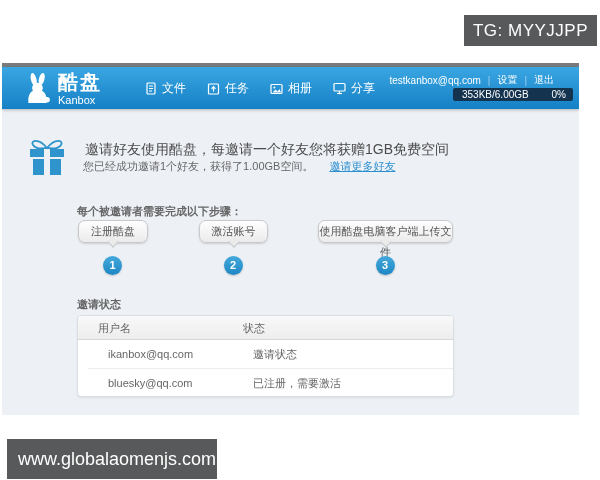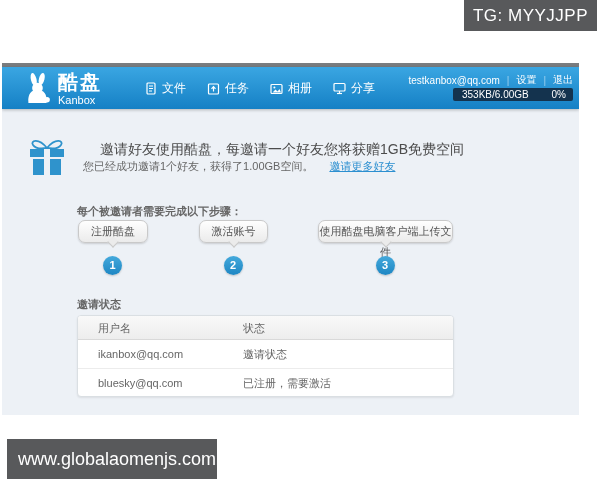--- a/index.html
+++ b/index.html
@@ -1,20 +1,20 @@
 <!DOCTYPE html>
 <html><head>
 <meta charset="utf-8">
 <style>
   * { margin:0; padding:0; box-sizing:border-box; }
   html,body { width:600px; height:480px; background:#fff; overflow:hidden;
     font-family:"Liberation Sans","DejaVu Sans",sans-serif; }
 
   
-  .tg-badge { position:absolute; left:464px; top:0; width:133px; height:31px;
+  .tg-badge { position:absolute; left:464px; top:15px; width:133px; height:31px;
     background:#58595b; color:#fff; font-size:17px; display:flex; align-items:center;
     justify-content:center; letter-spacing:0.5px; }
   .watermark { position:absolute; left:7px; top:439px; width:210px; height:40px;
     background:#58595b; color:#fff; font-size:18px; display:flex; align-items:center;
     padding-left:11px; }
 
   
   .site { position:absolute; left:2px; top:63px; width:577px; height:352px;
     background:#edf1f6; overflow:hidden; }
   .top-strip { position:absolute; left:0; top:0; width:100%; height:4px; background:#797c7f; }
@@ -24,33 +24,33 @@
   .logo { position:absolute; left:22px; top:5px; display:flex; color:#fff; }
   .logo svg { display:block; }
   .logo-text { margin-left:6px; line-height:1; }
   .logo-cn { font-size:20px; font-weight:bold; letter-spacing:2px; }
   .logo-en { font-size:11px; margin-top:3px; }
 
   .nav { position:absolute; left:143px; top:13px; display:flex; gap:21px; }
   .nav-item { display:flex; align-items:center; gap:5px; color:#fff; font-size:12px; cursor:pointer; }
   .nav-item svg { display:block; }
 
-  .account { position:absolute; right:6px; top:6px; display:flex; align-items:center;
+  .account { position:absolute; right:25px; top:6px; display:flex; align-items:center;
     gap:7px; color:#fff; font-size:10px;text-align:right; }
   .account .sep { opacity:.5; }
   .account a { color:#fff; text-decoration:none; cursor:pointer; }
   .storage { position:absolute; right:6px; top:21px; width:120px; height:13px;
     background:#14334e; border-radius:2px; color:#fff; font-size:10px;
     display:flex; align-items:center; }
   .storage .usage { padding-left:9px; flex:1; }
   .storage .pct { padding-right:7px; }
 
   
   .gift { position:absolute; left:26px; top:72px; }
-  .title { position:absolute; left:98px; top:78px; font-size:14px; color:#4c4c4c; }
+  .title { position:absolute; left:83px; top:78px; font-size:14px; color:#4c4c4c; }
   .subtitle { position:absolute; left:81px; top:96px; font-size:11px; color:#666; }
   .more-link { color:#2c8fd0; text-decoration:underline; margin-left:16px; cursor:pointer; }
   .steps-label { position:absolute; left:75px; top:130px; font-size:11px; font-weight:bold; color:#666;margin-top:11px; }
 
   .step { position:absolute; top:157px; }
   .step-box { position:relative; height:23px; border:1px solid #c9c9c9; border-radius:7px;
     background:linear-gradient(#fefefe,#ebebeb); box-shadow:0 1px 2px rgba(0,0,0,.15);
     font-size:11px; color:#555; text-align:center; line-height:21px; }
   .step-box::after { content:""; position:absolute; left:50%; bottom:-4px; width:7px; height:7px;
     margin-left:-4px; background:#ebebeb; border-right:1px solid #c9c9c9;
@@ -62,21 +62,21 @@
   .s1 { left:76px; width:70px; }
   .s2 { left:197px; width:69px; }
   .s3 { left:316px; width:135px; }
 
   .status-heading { position:absolute; left:75px; top:234px; font-size:11px; font-weight:bold; color:#666; }
   .table { position:absolute; left:75px; top:252px; width:377px; background:#fff;
     border:1px solid #dadfe3; border-radius:4px; overflow:hidden;
     box-shadow:0 1px 2px rgba(0,0,0,.08); }
   .t-head { display:flex; height:24px; background:linear-gradient(#f9f9f9,#ededed);
     border-bottom:1px solid #d9d9d9; font-size:11px; color:#666; line-height:24px; }
-  .t-row { display:flex; height:28px; font-size:11px; color:#666; line-height:28px; }
+  .t-row { display:flex; height:28px; font-size:11px; color:#666; line-height:28px;margin-left:10px; }
   .t-row + .t-row { border-top:1px solid #ececec; }
   .c1 { width:165px; padding-left:20px; }
   .c2 { flex:1; }
 </style>
 </head>
 <body>
 
 <div class="tg-badge">TG: MYYJJPP</div>
 
 <div class="site">

